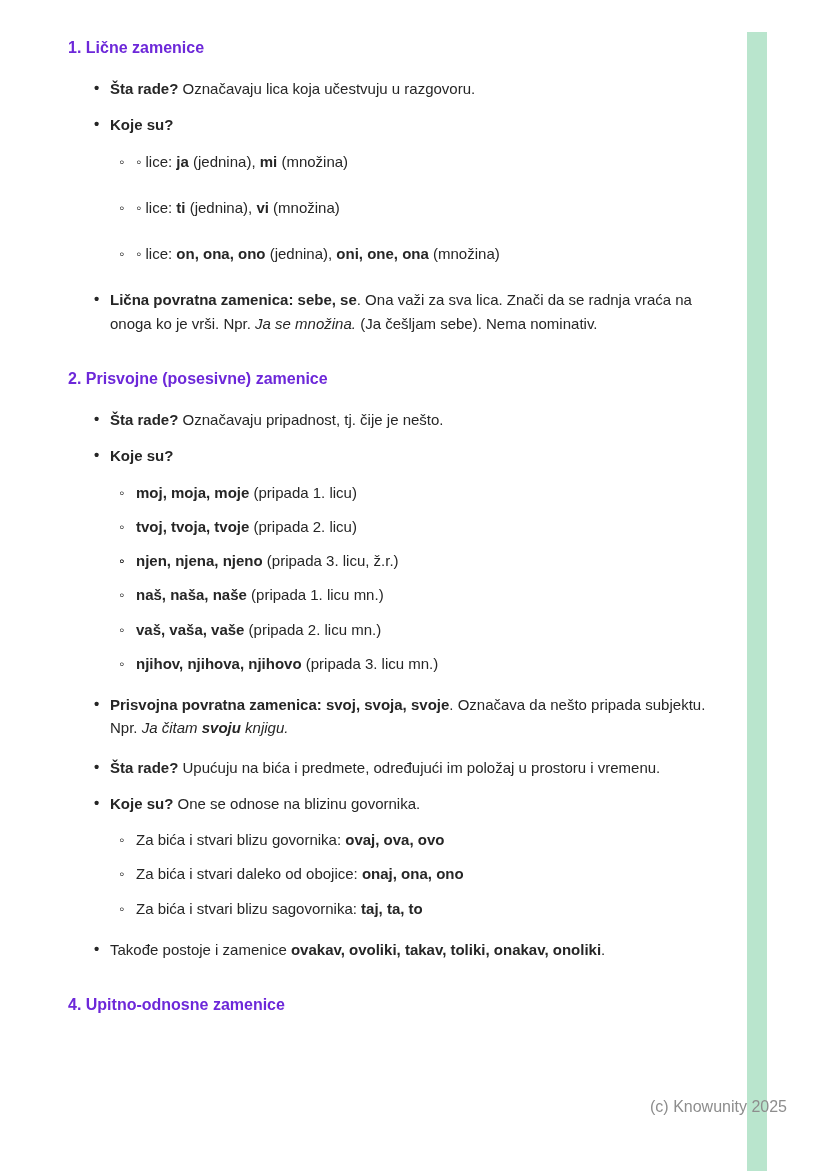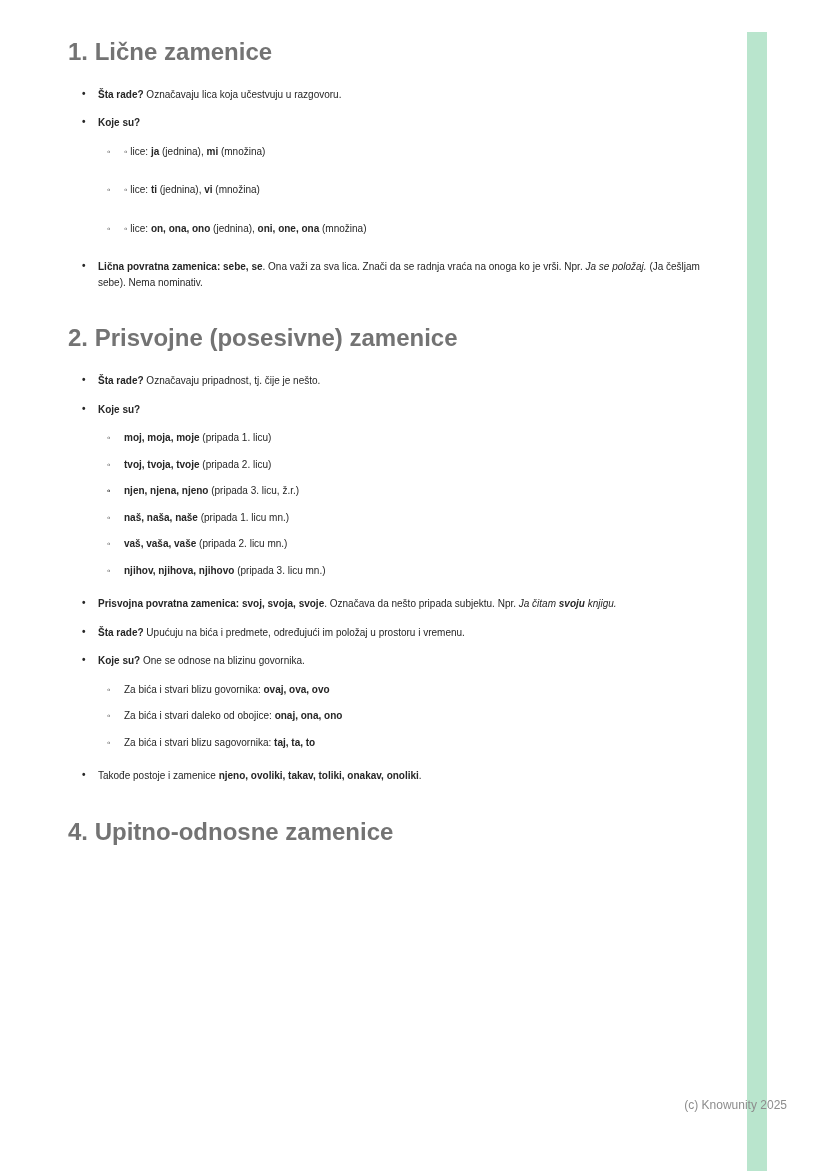--- a/index.html
+++ b/index.html
@@ -24,47 +24,47 @@
     z-index: 1;
   }
   .content {
     position: absolute;
     left: 68px; top: 30px;
     width: 665px;
     z-index: 3;
   }
   h2.heading {
     margin: 34px 0 20px 0;
-    font-size: 24px;
+    font-size: 16px;
     line-height: 1.2;
     font-weight: 700;
-    color: #737373;
+    color: #6d28d9;
   }
   .content section:first-child h2.heading { margin-top: 8px; }
   ul {
     list-style: none;
-    margin: 4px; padding: 0;
-    font-size: 10px;
+    margin: 16px; padding: 0;
+    font-size: 15px;
     line-height: 1.55;
   }
   li { position: relative; margin: 0 0 13px 0; }
   li.l1 { padding-left: 26px; }
   li.l1 .mk { position: absolute; left: 10px; top: -1px; }
   li.l1 .mk::before { content: "\2022"; font-weight: 700; }
   li.l2 { margin-left: 26px; padding-left: 26px; margin-bottom: 11px; }
   li.l2 .mk { position: absolute; left: 9px; top: 0; }
   li.l2 .mk::before { content: "\25E6"; }
   li.sec1-sub { margin-bottom: 23px; }
   li.gap-top { margin-top: 18px; }
   .b { font-weight: 700; }
   .i { font-style: italic; }
   .footer {
     position: absolute;
     right: 41px; top: 1098px;
-    font-size: 12px;
+    font-size: 16px;
     color: #8d8d8d;
     z-index: 2;
   }
 </style>
 </head>
 <body>
 
 <div class="page">
 
   <div class="side-stripe"></div>
@@ -89,21 +89,21 @@
         <li class="l2 sec1-sub">
           <span class="mk"></span>
           <span class="txt"><span>◦ lice: </span><span class="b">ti</span><span> (jednina), </span><span class="b">vi</span><span> (množina)</span></span>
         </li>
         <li class="l2 sec1-sub">
           <span class="mk"></span>
           <span class="txt"><span>◦ lice: </span><span class="b">on, ona, ono</span><span> (jednina), </span><span class="b">oni, one, ona</span><span> (množina)</span></span>
         </li>
         <li class="l1 gap-top">
           <span class="mk"></span>
-          <span class="txt"><span class="b">Lična povratna zamenica: sebe, se</span><span>. Ona važi za sva lica. Znači da se radnja vraća na onoga ko je vrši. Npr. </span><span class="i">Ja se položaj.</span><span> (Ja češljam sebe). Nema nominativ.</span></span>
+          <span class="txt"><span class="b">Lična povratna zamenica: sebe, se</span><span>. Ona važi za sva lica. Znači da se radnja vraća na onoga ko je vrši. Npr. </span><span class="i">Ja se množina.</span><span> (Ja češljam sebe). Nema nominativ.</span></span>
         </li>
       </ul>
     </section>
 
     <section>
       <h2 class="heading">2. Prisvojne (posesivne) zamenice</h2>
       <ul>
         <li class="l1">
           <span class="mk"></span>
           <span class="txt"><span class="b">Šta rade?</span><span> Označavaju pripadnost, tj. čije je nešto.</span></span>
@@ -163,21 +163,21 @@
         <li class="l2">
           <span class="mk"></span>
           <span class="txt"><span>Za bića i stvari daleko od obojice: </span><span class="b">onaj, ona, ono</span></span>
         </li>
         <li class="l2">
           <span class="mk"></span>
           <span class="txt"><span>Za bića i stvari blizu sagovornika: </span><span class="b">taj, ta, to</span></span>
         </li>
         <li class="l1 gap-top">
           <span class="mk"></span>
-          <span class="txt"><span>Takođe postoje i zamenice </span><span class="b">njeno, ovoliki, takav, toliki, onakav, onoliki</span><span>.</span></span>
+          <span class="txt"><span>Takođe postoje i zamenice </span><span class="b">ovakav, ovoliki, takav, toliki, onakav, onoliki</span><span>.</span></span>
         </li>
       </ul>
     </section>
 
     <section>
       <h2 class="heading">4. Upitno-odnosne zamenice</h2>
     </section>
 
   </div>
 

